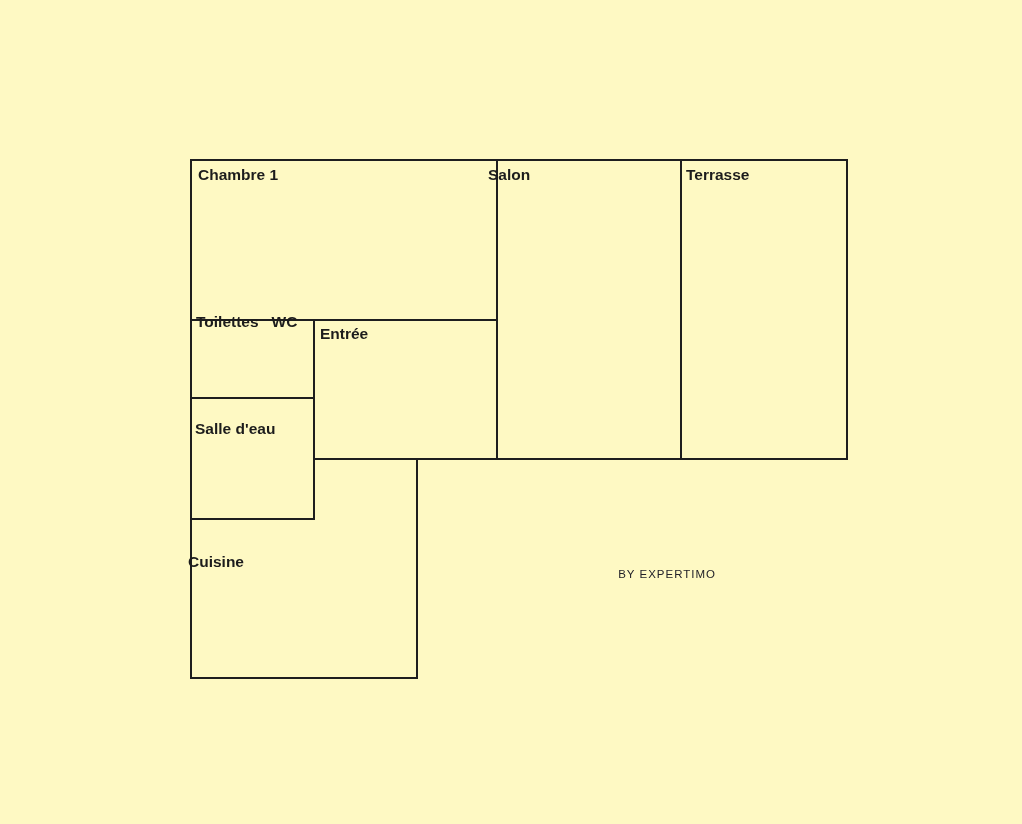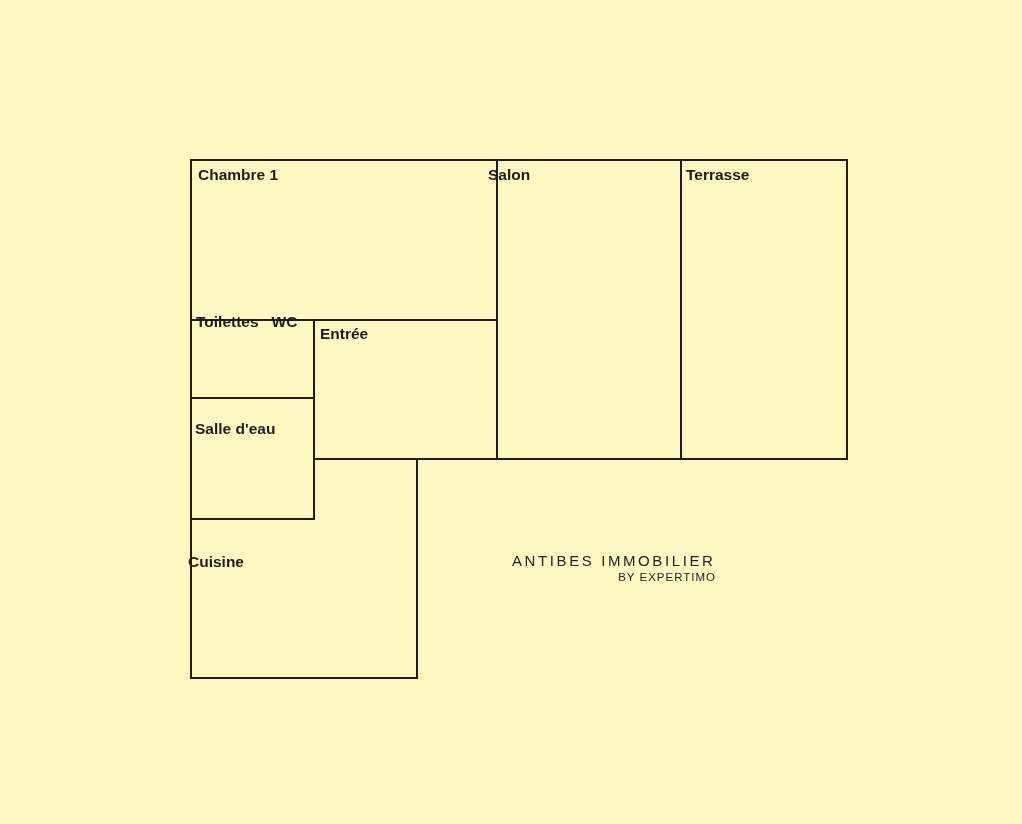--- a/index.html
+++ b/index.html
@@ -42,21 +42,21 @@
     letter-spacing: 2.6px;
     white-space: nowrap;
   }
   .wm-line2 {
     font-family: "Liberation Sans", sans-serif;
     font-weight: 400;
     font-size: 11.5px;
     line-height: 14px;
     letter-spacing: 1px;
     text-align: right;
-    margin-top: 1px;
+    margin-top: 15px;
     white-space: nowrap;
   }
 </style>
 </head>
 <body>
 
 <div class="canvas">
   <svg id="walls-svg" width="1022" height="824" viewBox="0 0 1022 824">
       <line x1="191" y1="160" x2="847" y2="160" stroke="#1e1e1e" stroke-width="2" stroke-linecap="square"></line>
       <line x1="191" y1="160" x2="191" y2="678" stroke="#1e1e1e" stroke-width="2" stroke-linecap="square"></line>
@@ -74,16 +74,15 @@
   <div id="room-labels">
       <div class="room-label" style="left: 198px; top: 165px; color: rgb(28, 28, 28);">Chambre 1</div>
       <div class="room-label" style="left: 488px; top: 165px; color: rgb(28, 28, 28);">Salon</div>
       <div class="room-label" style="left: 686px; top: 165px; color: rgb(28, 28, 28);">Terrasse</div>
       <div class="room-label" style="left: 196px; top: 312px; color: rgb(28, 28, 28);">Toilettes   WC</div>
       <div class="room-label" style="left: 320px; top: 324px; color: rgb(28, 28, 28); text-align: right;">Entrée</div>
       <div class="room-label" style="left: 195px; top: 402px; color: rgb(28, 28, 28); margin-top: 17px;">Salle d'eau</div>
       <div class="room-label" style="left: 188px; top: 552px; color: rgb(28, 28, 28);">Cuisine</div>
     </div>
   <div class="watermark" style="color: rgb(34, 34, 41);">
-    <div class="wm-line1">ANTIBES IMMOBILIER</div>
     <div class="wm-line2">BY EXPERTIMO</div>
   </div>
 </div>
 
 </body></html>

